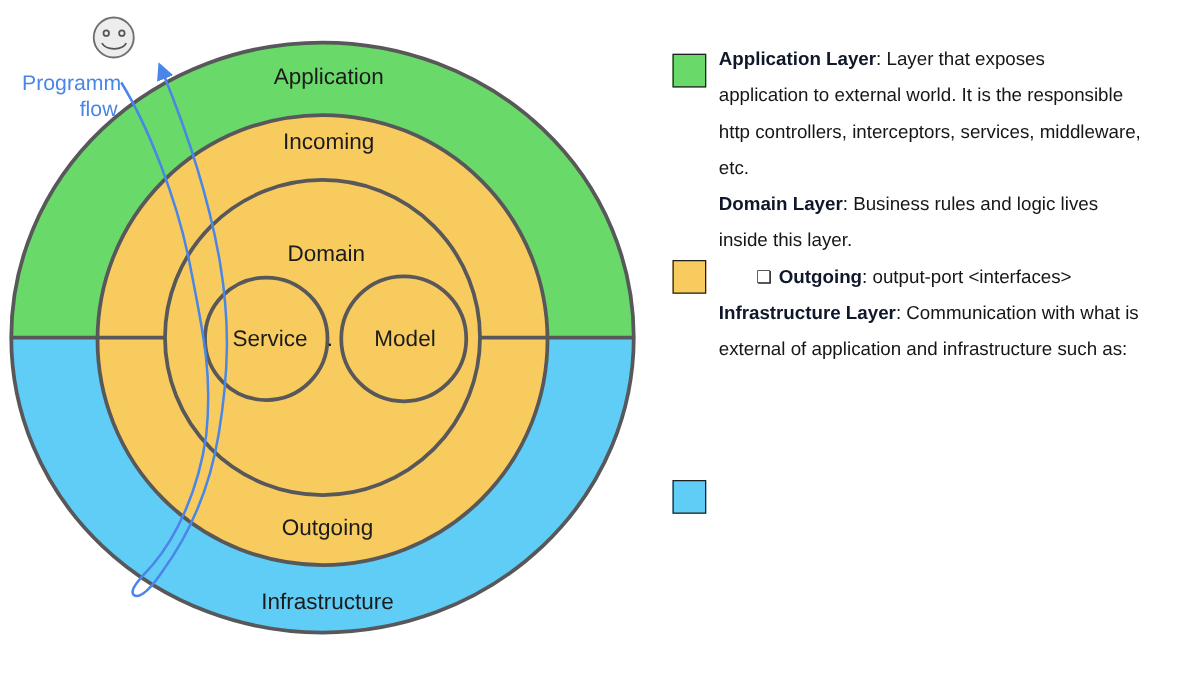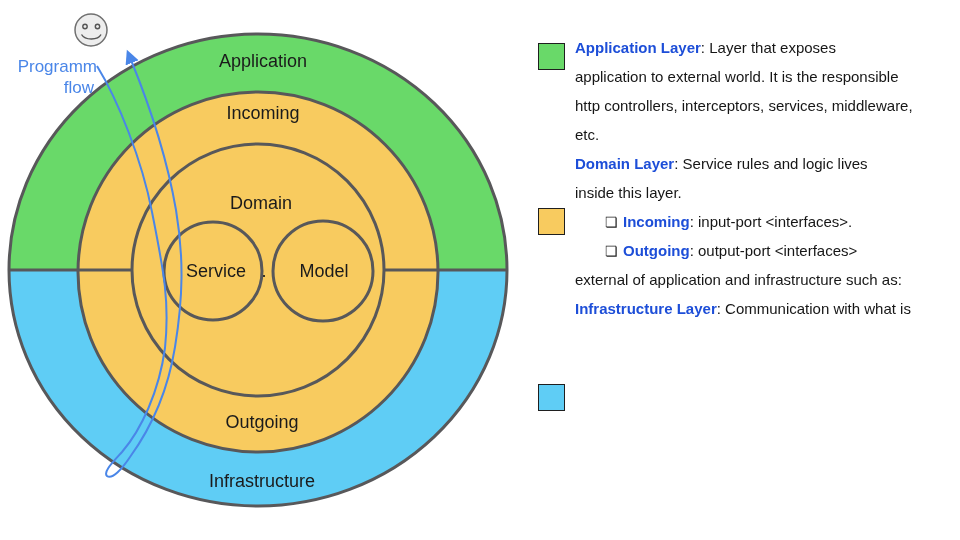--- a/index.html
+++ b/index.html
@@ -9,21 +9,21 @@
   }
   .diagram-svg{position:absolute;left:0;top:0;}
   .ring-label{font-size:18px;fill:#1b1b1b;}
   .flow-label{font-size:17px;}
   
   .legend-col{
     position:absolute;left:575px;top:33px;width:382px;
     font-size:15px;line-height:29px;color:#161616;white-space:nowrap;
   }
   .legend-line{height:29px;}
-  .legend-line b{color:#1d4ed8;margin-top:12px;}
+  .legend-line b{color:#0f172a;margin-top:12px;}
   .bullet{padding-left:30px;}
   .bullet .bchar{display:inline-block;width:18px;font-size:14px;color:#1b1b1b;}
   .swatch{
     position:absolute;left:538px;width:27px;height:27px;
     border:1.5px solid #1f1f1f;box-sizing:border-box;
   }
   .sw-app{top:43px;}
   .sw-dom{top:208px;}
   .sw-infra{top:384px;}
 </style>
@@ -89,30 +89,27 @@
   <div class="legend-col">
 
     <div class="legend-line">
       <b>Application Layer</b><span>:  Layer that exposes</span>
     </div>
     <div class="legend-line">application to external world. It is the responsible</div>
     <div class="legend-line">http controllers, interceptors, services, middleware,</div>
     <div class="legend-line">etc.</div>
 
     <div class="legend-line">
-      <b>Domain Layer</b><span>: Service rules and logic lives</span>
+      <b>Domain Layer</b><span>: Business rules and logic lives</span>
     </div>
     <div class="legend-line">inside this layer.</div>
 
     <div class="legend-line bullet">
-      <span class="bchar">❏</span><b>Incoming</b><span>: input-port &lt;interfaces&gt;.</span>
-    </div>
-    <div class="legend-line bullet">
       <span class="bchar">❏</span><b>Outgoing</b><span>: output-port &lt;interfaces&gt;</span>
     </div>
 
-    <div class="legend-line">external of application and infrastructure such as:</div>
     <div class="legend-line">
       <b>Infrastructure Layer</b><span>: Communication with what is</span>
     </div>
+    <div class="legend-line">external of application and infrastructure such as:</div>
 
   </div>
 </div>
 
 </body></html>

